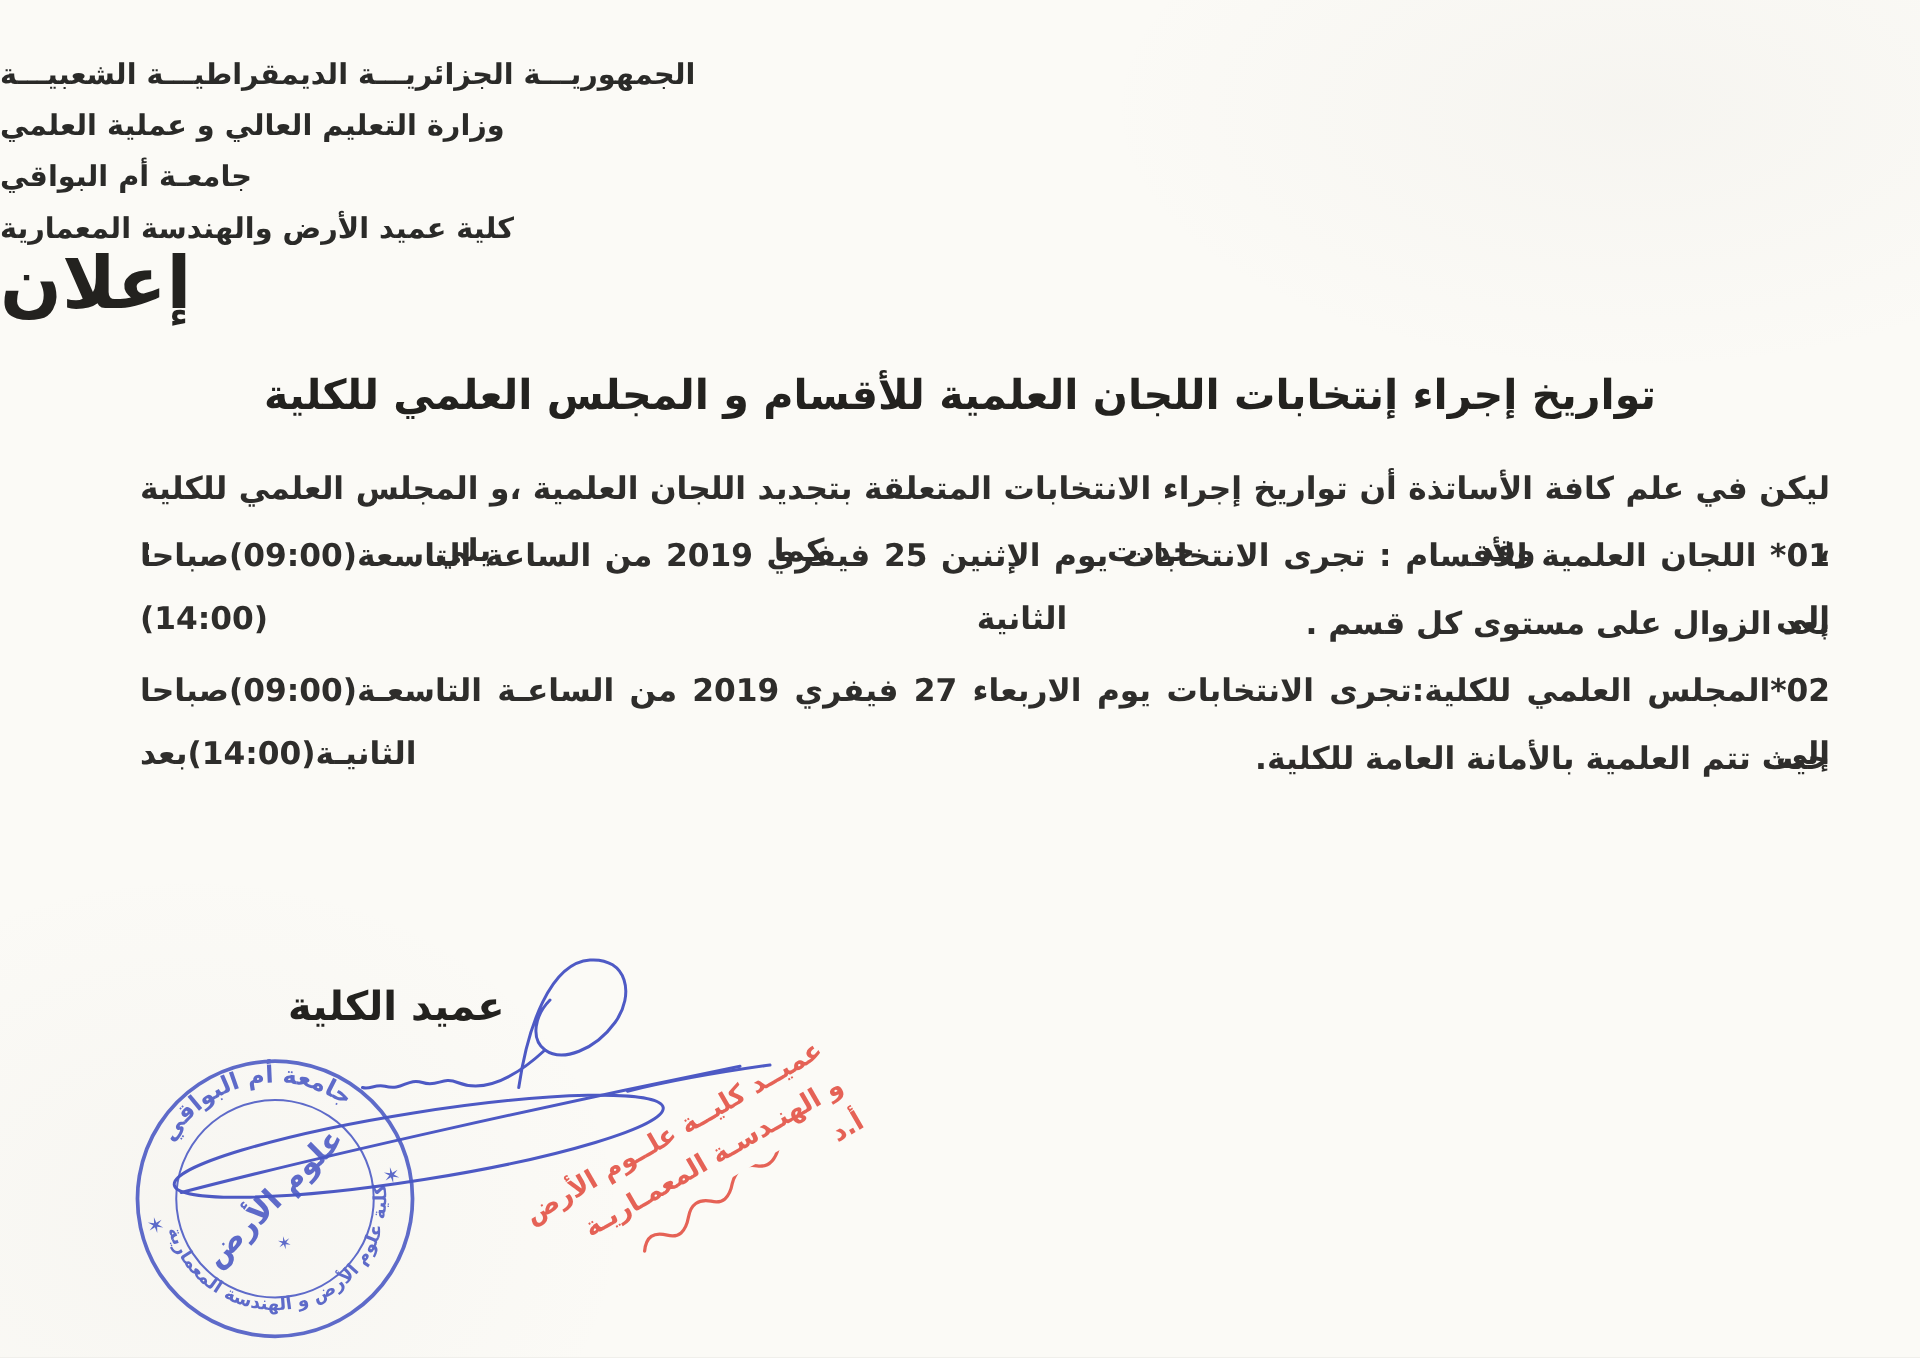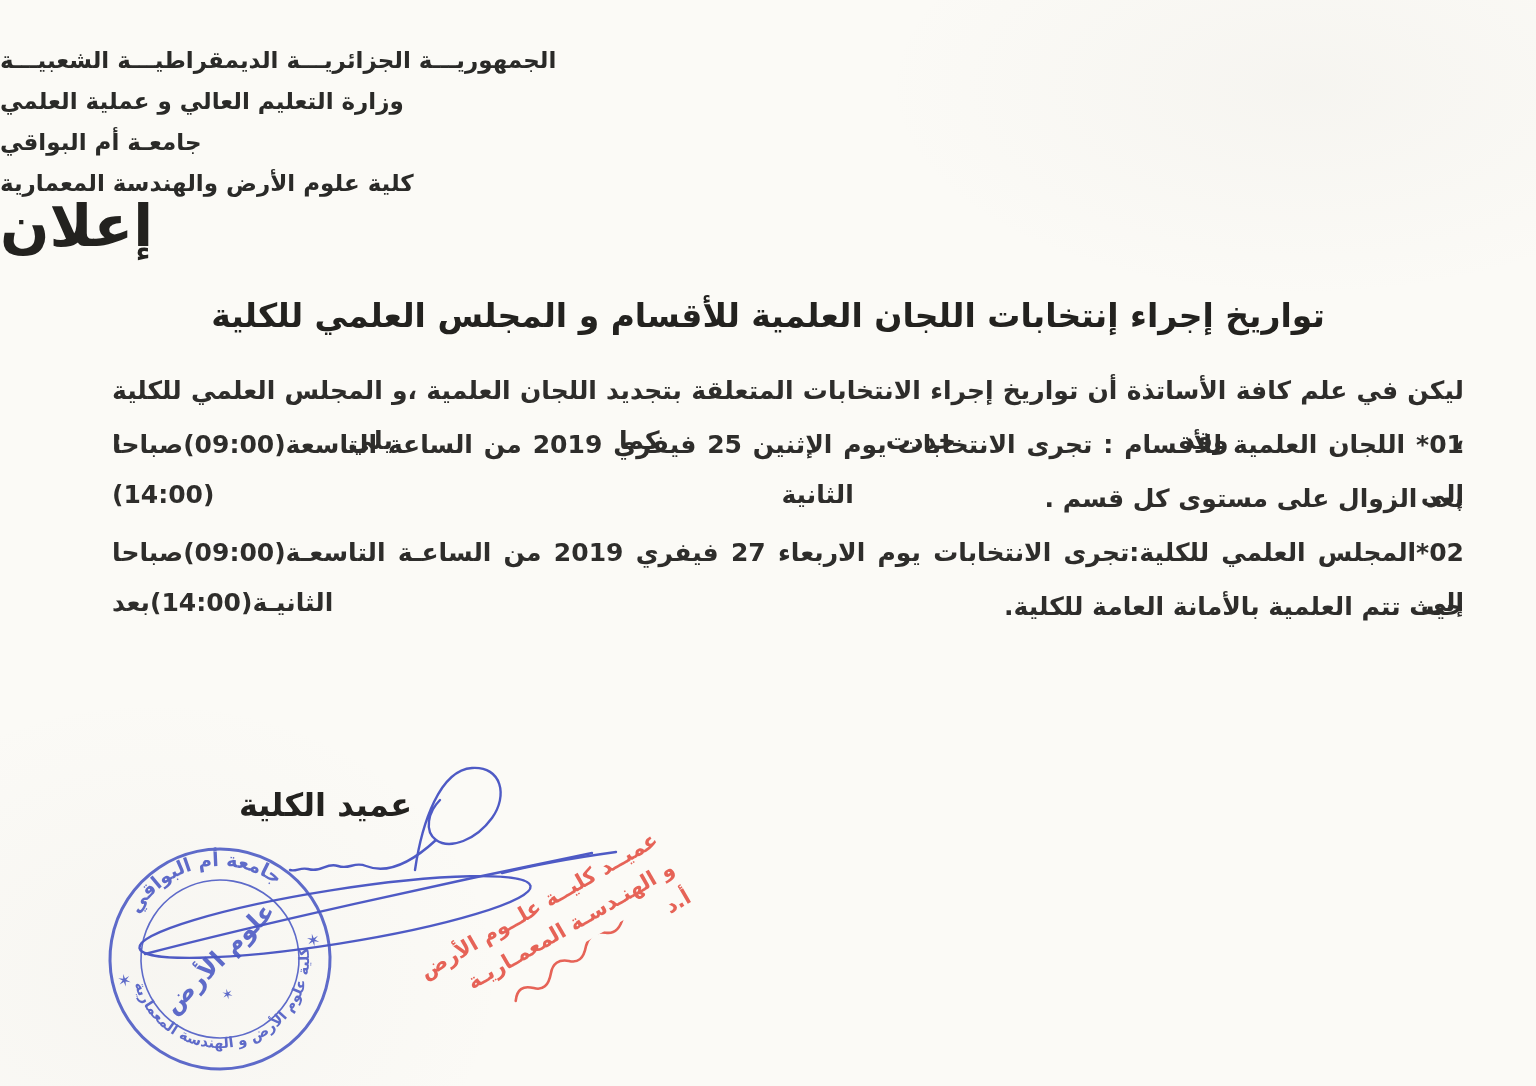--- a/index.html
+++ b/index.html
@@ -42,21 +42,21 @@
   .bline{
     font-size:25px;font-weight:700;color:#2e2d2b;
     height:54px;line-height:50px;
     text-align:justify;white-space:normal;
   }
   .bline.fill{text-align-last:justify;}
   .bline.end{text-align-last:right;}
   .bline.gap{margin-top:9px;}
   .sig-label{
     position:absolute;left:222px;top:786px;width:190px;
-    text-align:right;direction:rtl;
+    text-align:center;direction:rtl;
     font-size:32px;font-weight:700;color:#23221f;
   }
   .signature-svg{position:absolute;left:110px;top:752px;}
   .stamp-svg{position:absolute;left:103px;top:842px;transform:rotate(-12deg);}
   .stamp-ring-text{font-size:19px;font-weight:700;letter-spacing:1px;}
   .stamp-ring-text-sm{font-size:14.5px;font-weight:700;}
   .red-stamp{
     position:absolute;left:318px;top:824px;width:330px;
     direction:rtl;text-align:right;
     transform:rotate(-30deg);transform-origin:top right;
@@ -69,21 +69,21 @@
 </head>
 <body>
 
 <div class="page">
   <div class="paper-shade"></div>
 
   <div class="hdr">
     <div class="hline">الجمهوريـــة الجزائريـــة الديمقراطيـــة الشعبيـــة</div>
     <div class="hline">وزارة التعليم العالي و عملية العلمي</div>
     <div class="hline">جامعـة أم البواقي</div>
-    <div class="hline">كلية علوم الأرض والهندسة المعمارية</div>
+    <div class="hline">كلية عميد الأرض والهندسة المعمارية</div>
   </div>
 
   <div class="doc-title">إعلان</div>
   <div class="doc-subtitle">تواريخ إجراء إنتخابات اللجان العلمية للأقسام و المجلس العلمي للكلية</div>
 
   <div class="body-block">
     <div class="bline fill">ليكن في علم كافة الأساتذة أن تواريخ إجراء الانتخابات المتعلقة بتجديد اللجان العلمية ،و المجلس العلمي للكلية ، وقد حددت كما يلي :</div>
     <div class="bline fill">01* اللجان العلمية للأقسام : تجرى الانتخابات يوم الإثنين 25 فيفري 2019 من الساعة التاسعة(09:00)صباحا إلى الثانية (14:00)</div>
     <div class="bline end">بعد الزوال على مستوى كل قسم .</div>
     <div class="bline fill">02*المجلس العلمي للكلية:تجرى الانتخابات يوم الاربعاء 27 فيفري 2019 من الساعـة التاسعـة(09:00)صباحا إلى الثانيـة(14:00)بعد</div>

